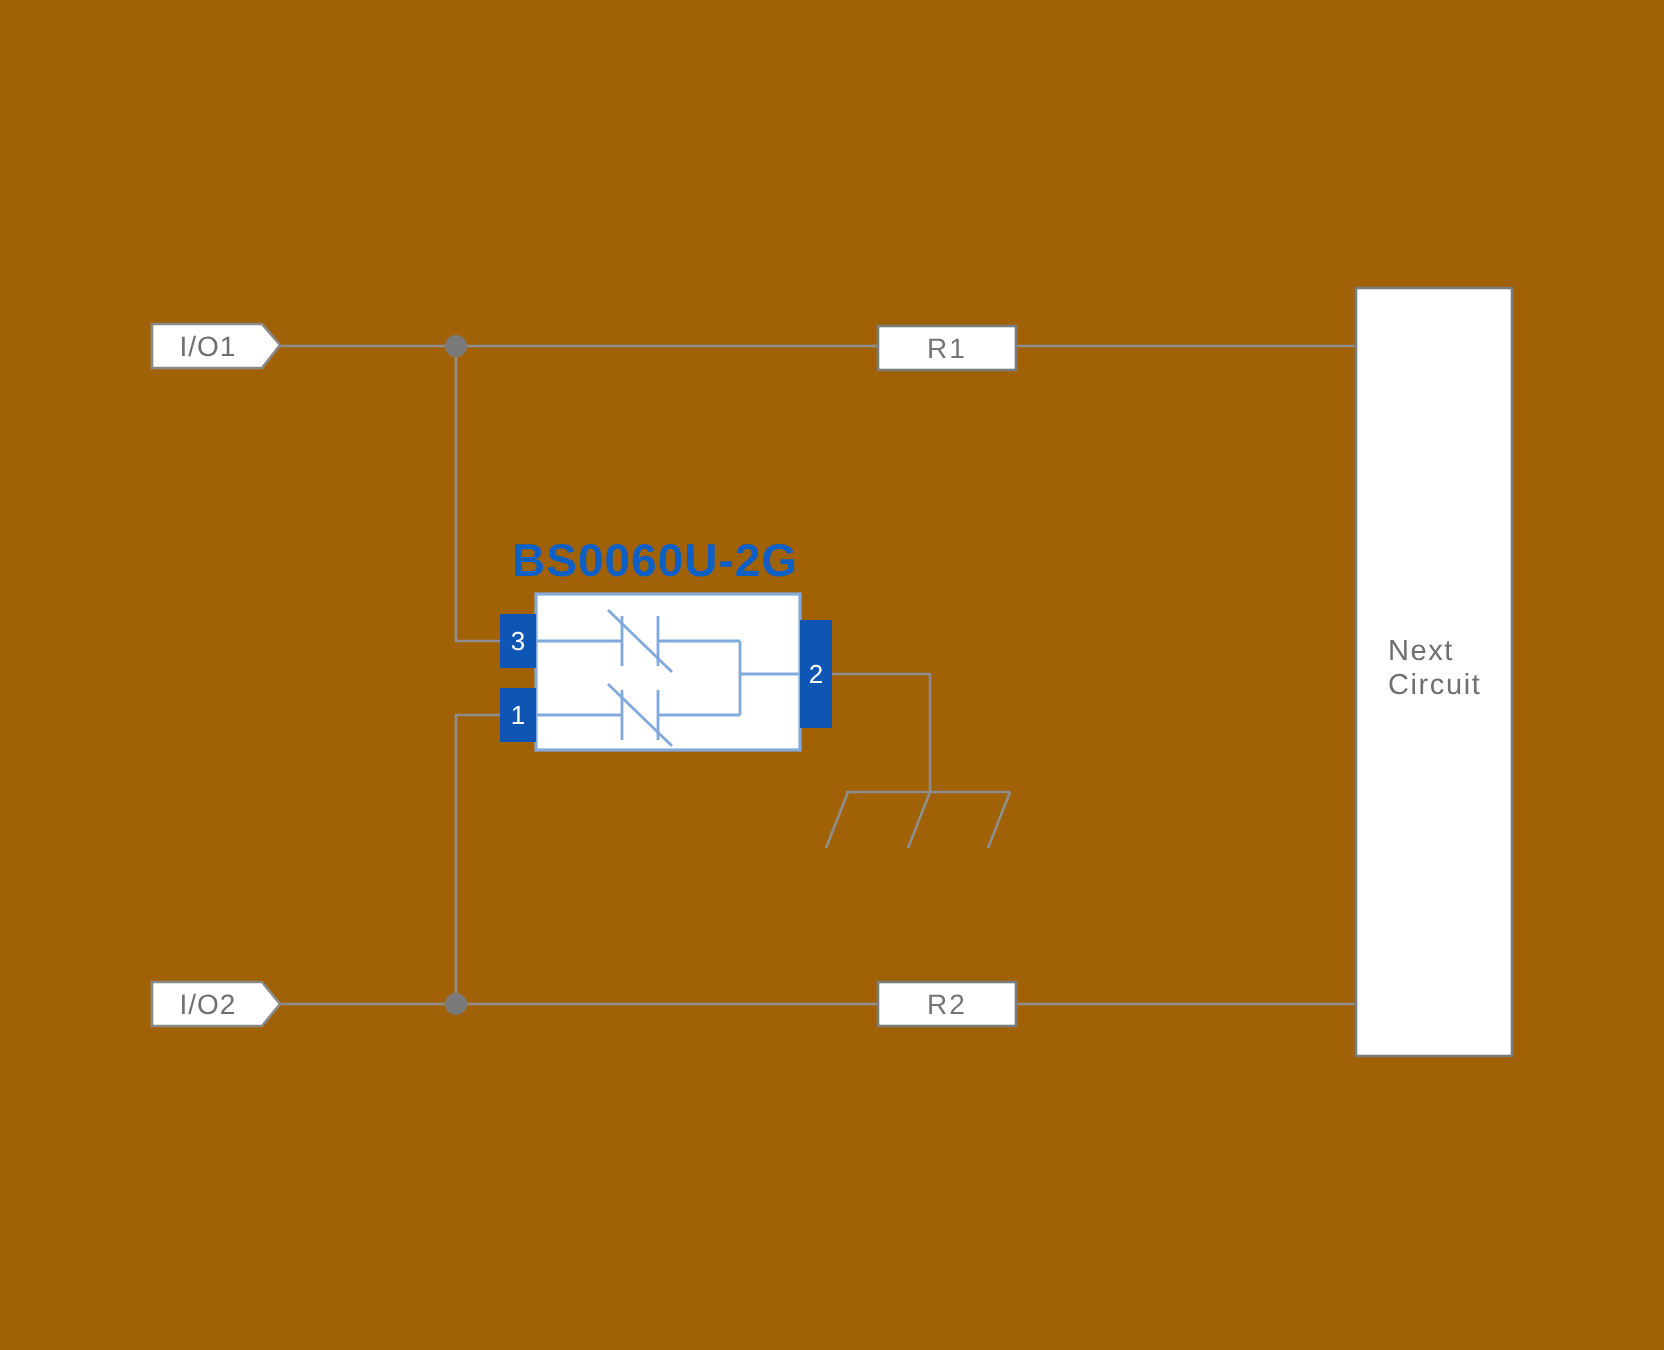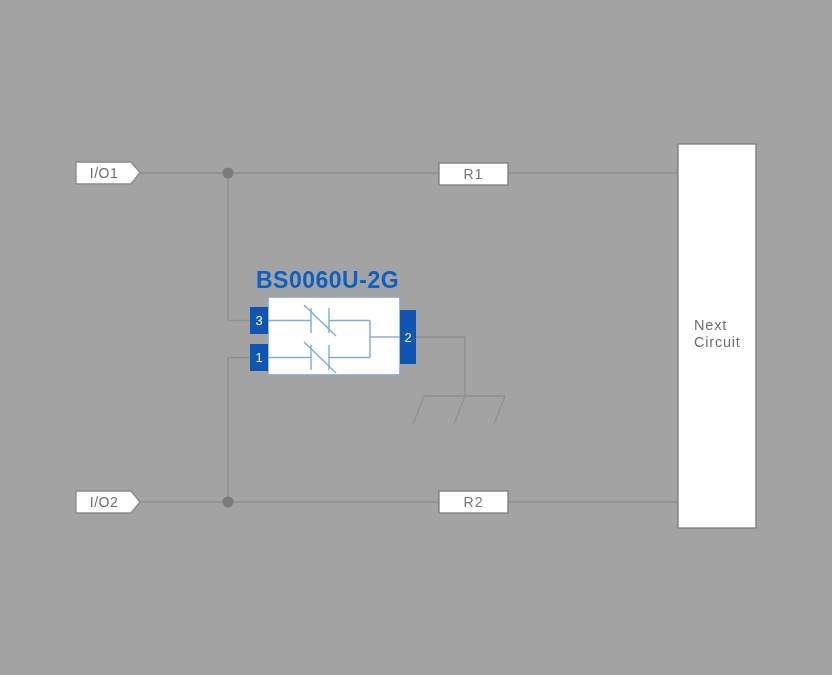--- a/index.html
+++ b/index.html
@@ -8,21 +8,21 @@
     background: #ffffff;
     width: 832px;
     height: 675px;
     overflow: hidden;
     font-family: "Liberation Sans", "DejaVu Sans", sans-serif;
   }
   .canvas {
     position: relative;
     width: 832px;
     height: 675px;
-    background: #a3a3a3;
+    background: #a16207;
   }
   svg { display: block; }
 
   .wire      { stroke: #8e8e8e; stroke-width: 1.3; fill: none; }
   .outline   { stroke: #8a8a8a; stroke-width: 1.3; fill: #ffffff; }
   .box-gray  { stroke: #7c7c7c; stroke-width: 1.3; fill: #ffffff; }
   .junction  { fill: #7a7a7a; stroke: none; }
   .comp-body { stroke: #82a9db; stroke-width: 1.6; fill: #ffffff; }
   .comp-wire { stroke: #82a9db; stroke-width: 1.4; fill: none; }
   .pin-box   { fill: #0f55b4; stroke: none; }

